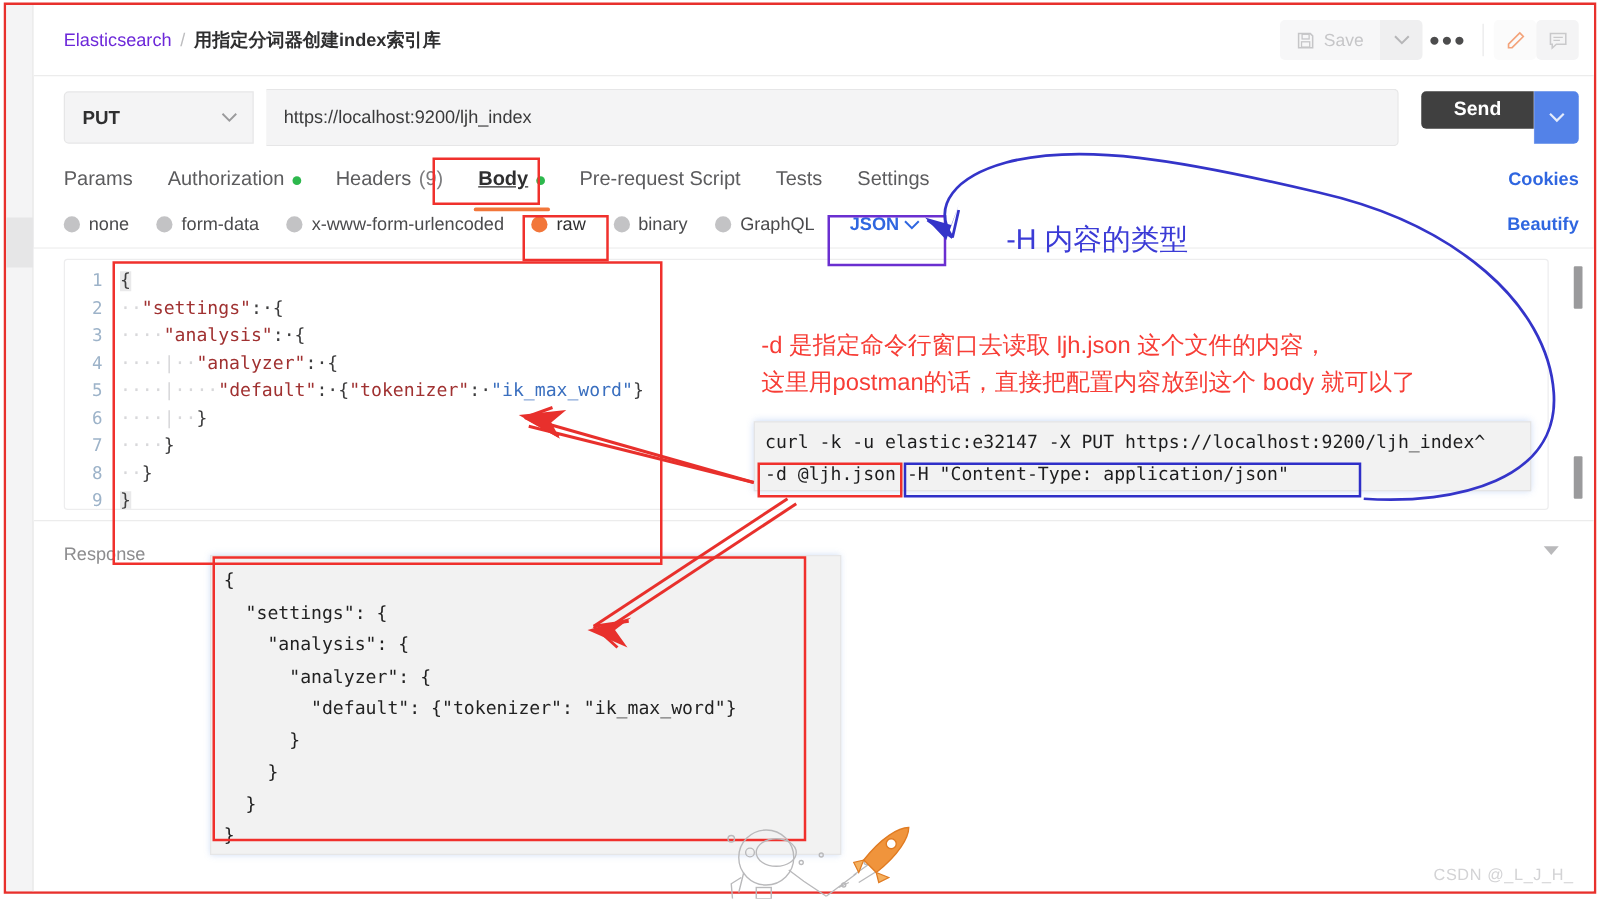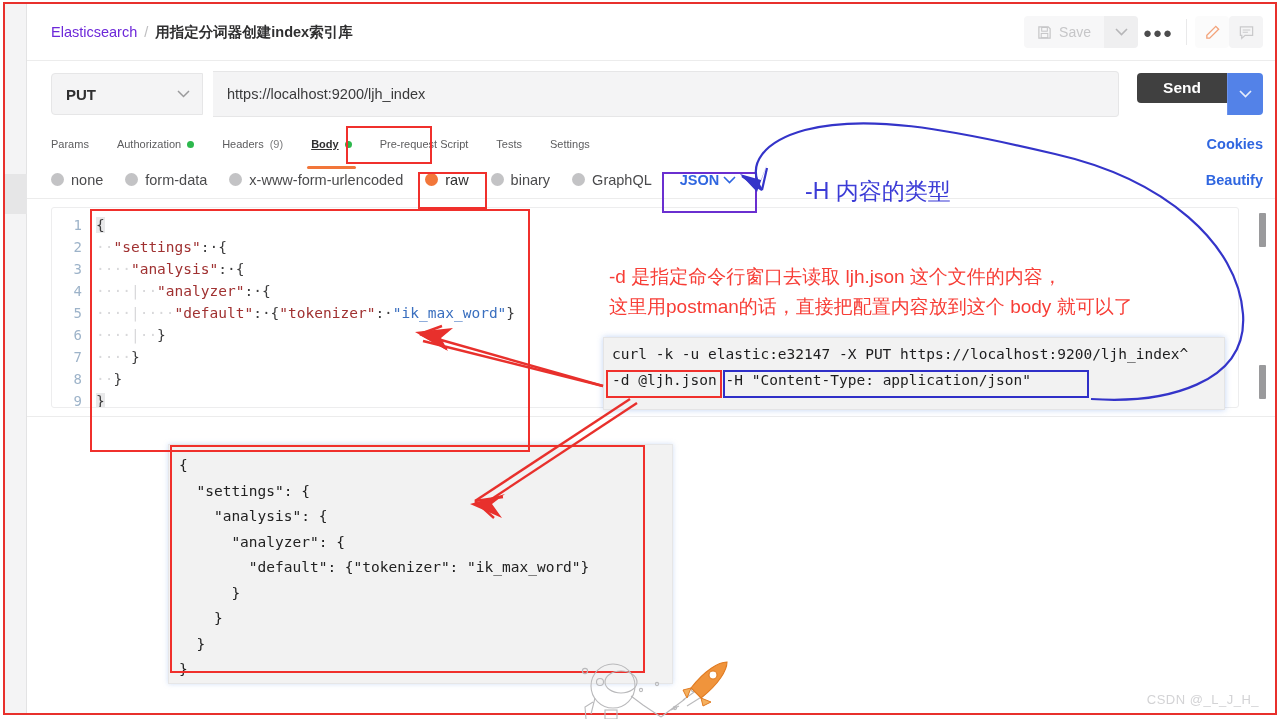--- a/index.html
+++ b/index.html
@@ -91,21 +91,21 @@
     border-radius:0 4px 4px 0; display:flex; align-items:center; justify-content:center;
     border-left:1px solid #6c93ec; font-size:12px;
   }
 
   
   .tabrow {
     display:flex; align-items:center; padding:0 12px 0 24px; height:34px;
     position:relative;
   }
   .tab {
-    font-size:11px; color:#5c5c5e; margin-right:28px;
+    font-size:16px; color:#5c5c5e; margin-right:28px;
     display:flex; align-items:center; gap:6px; height:34px; position:relative;
   }
   .tab.active { color:#2f2f30; font-weight:bold;text-decoration:underline; }
   .tab.active::after {
     content:""; position:absolute; left:-4px; right:-4px; bottom:-8px; height:3px;
     background:#f2763a; border-radius:2px;
   }
   .gdot { width:7px; height:7px; border-radius:50%; background:#2db84d; display:inline-block; }
   .cnt { color:#7c7c7e; }
   .link-blue { color:#2f66e0; font-size:14.5px; font-weight:bold; }
@@ -158,21 +158,21 @@
     box-shadow:0 0 5px rgba(120,160,230,.35);
   }
   .respcode {
     position:absolute; left:10px; top:8px; right:6px;
     font-family:"DejaVu Sans Mono", monospace; font-size:14.5px;
     color:#222; line-height:25.5px; white-space:pre;
   }
 
   
   .curlbox {
-    position:absolute; left:598px; top:333px; width:622px; height:73px;
+    position:absolute; left:598px; top:333px; width:622px; height:56px;
     background:#f2f2f2; border:1px solid #e4e4e5;
     box-shadow:0 0 6px rgba(120,160,230,.45);
   }
   .curlline {
     position:absolute; left:8px; font-family:"DejaVu Sans Mono", monospace;
     font-size:14.5px; color:#1d1d1e; white-space:pre;
   }
   .curlline.l1 { top:8px; }
   .curlline.l2 { top:34px; }
 
@@ -384,20 +384,28 @@
               <span class="codetext"><span class="p brace-hl">}</span></span>
             </div>
           </div>
       </div>
       <div class="vscroll">
         <div class="vthumb" style="top:8px;height:34px;"></div>
         <div class="vthumb" style="top:160px;height:34px;"></div>
       </div>
     </div>
 
+    <div class="respwrap">
+      <span class="resplabel">Response</span>
+      <span class="respcaret">
+        <svg width="12" height="8" viewBox="0 0 12 8">
+            <path d="M0 0h12L6 7z" fill="#b9b9bb"></path>
+          </svg>
+      </span>
+    </div>
 
   </div>
 
   <div class="respbox">
     <div class="respcode">{
   "settings": {
     "analysis": {
       "analyzer": {
         "default": {"tokenizer": "ik_max_word"}
       }

